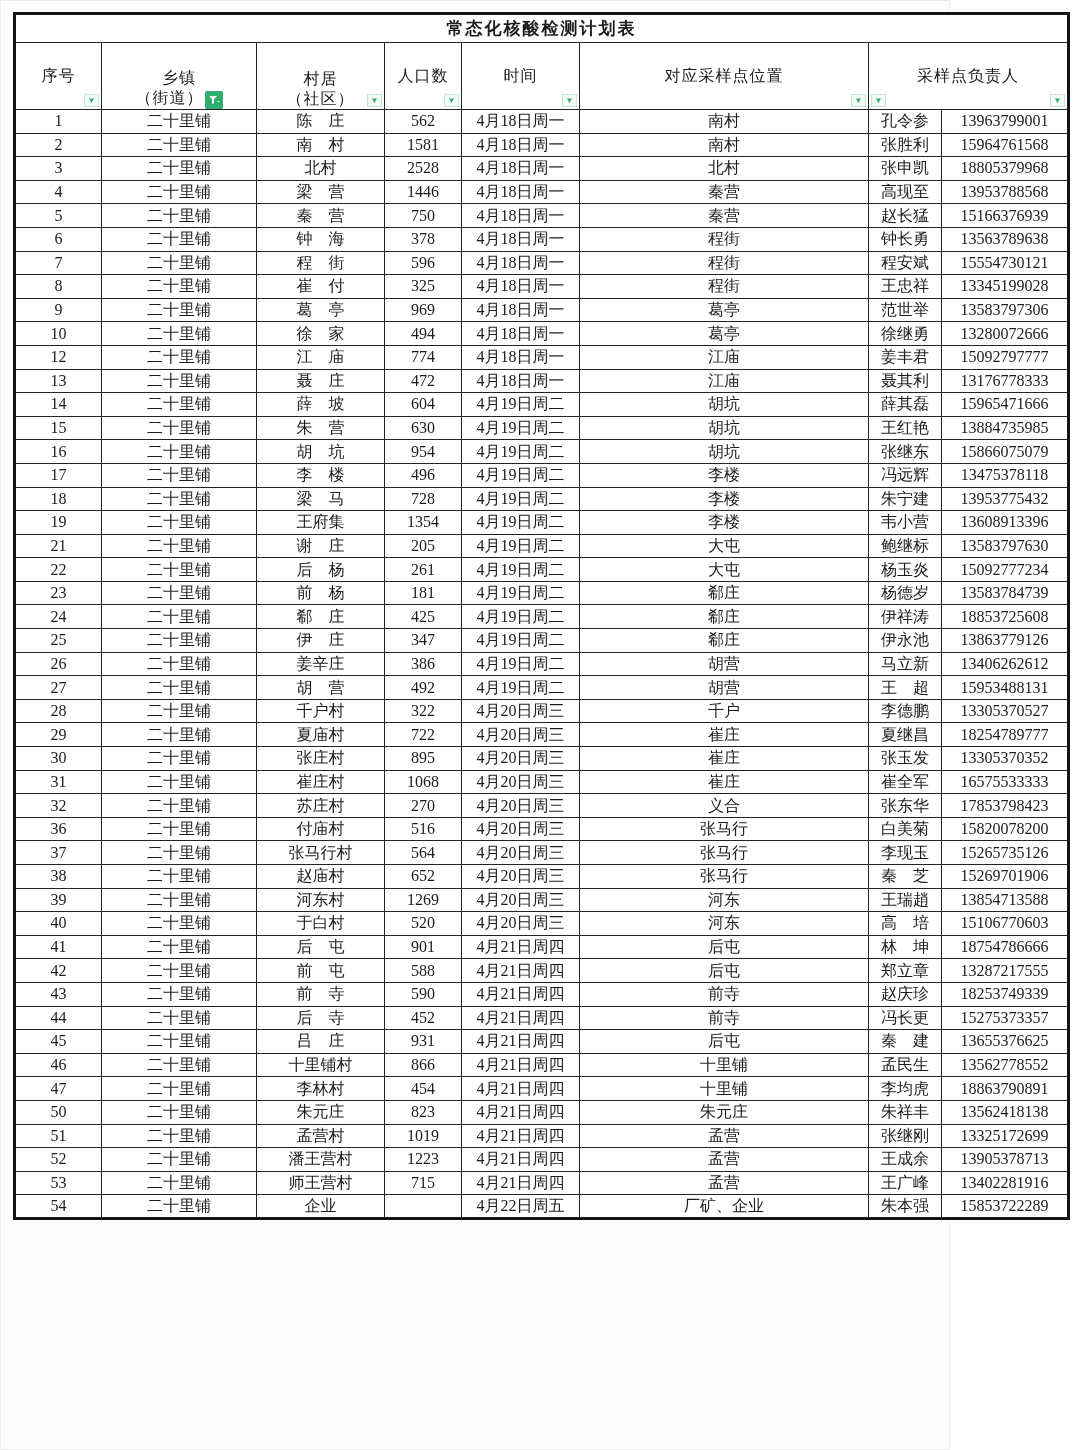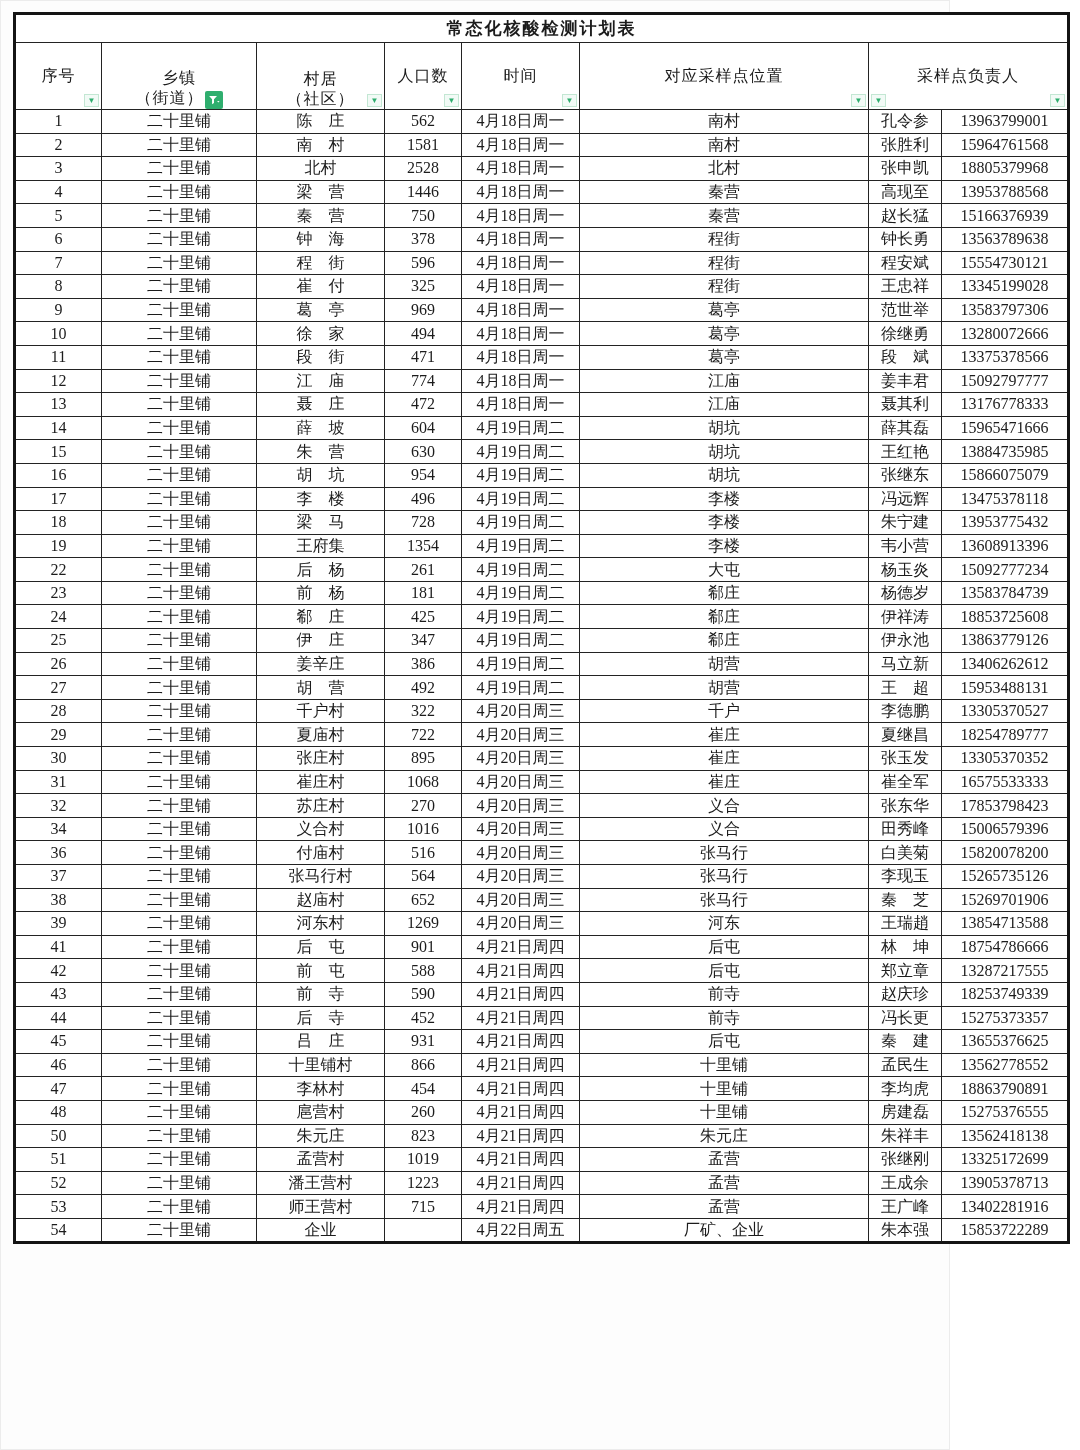--- a/index.html
+++ b/index.html
@@ -236,30 +236,20 @@
           <td>10</td>
           <td>二十里铺</td>
           <td>徐　家</td>
           <td>494</td>
           <td>4月18日周一</td>
           <td>葛亭</td>
           <td>徐继勇</td>
           <td>13280072666</td>
         </tr>
         <tr>
-          <td>11</td>
-          <td>二十里铺</td>
-          <td>段　街</td>
-          <td>471</td>
-          <td>4月18日周一</td>
-          <td>葛亭</td>
-          <td>段　斌</td>
-          <td>13375378566</td>
-        </tr>
-        <tr>
           <td>12</td>
           <td>二十里铺</td>
           <td>江　庙</td>
           <td>774</td>
           <td>4月18日周一</td>
           <td>江庙</td>
           <td>姜丰君</td>
           <td>15092797777</td>
         </tr>
         <tr>
@@ -326,20 +316,30 @@
           <td>19</td>
           <td>二十里铺</td>
           <td>王府集</td>
           <td>1354</td>
           <td>4月19日周二</td>
           <td>李楼</td>
           <td>韦小营</td>
           <td>13608913396</td>
         </tr>
         <tr>
+          <td>21</td>
+          <td>二十里铺</td>
+          <td>谢　庄</td>
+          <td>205</td>
+          <td>4月19日周二</td>
+          <td>大屯</td>
+          <td>鲍继标</td>
+          <td>13583797630</td>
+        </tr>
+        <tr>
           <td>22</td>
           <td>二十里铺</td>
           <td>后　杨</td>
           <td>261</td>
           <td>4月19日周二</td>
           <td>大屯</td>
           <td>杨玉炎</td>
           <td>15092777234</td>
         </tr>
         <tr>
@@ -436,30 +436,20 @@
           <td>32</td>
           <td>二十里铺</td>
           <td>苏庄村</td>
           <td>270</td>
           <td>4月20日周三</td>
           <td>义合</td>
           <td>张东华</td>
           <td>17853798423</td>
         </tr>
         <tr>
-          <td>34</td>
-          <td>二十里铺</td>
-          <td>义合村</td>
-          <td>1016</td>
-          <td>4月20日周三</td>
-          <td>义合</td>
-          <td>田秀峰</td>
-          <td>15006579396</td>
-        </tr>
-        <tr>
           <td>36</td>
           <td>二十里铺</td>
           <td>付庙村</td>
           <td>516</td>
           <td>4月20日周三</td>
           <td>张马行</td>
           <td>白美菊</td>
           <td>15820078200</td>
         </tr>
         <tr>
@@ -486,20 +476,30 @@
           <td>39</td>
           <td>二十里铺</td>
           <td>河东村</td>
           <td>1269</td>
           <td>4月20日周三</td>
           <td>河东</td>
           <td>王瑞趙</td>
           <td>13854713588</td>
         </tr>
         <tr>
+          <td>40</td>
+          <td>二十里铺</td>
+          <td>于白村</td>
+          <td>520</td>
+          <td>4月20日周三</td>
+          <td>河东</td>
+          <td>高　培</td>
+          <td>15106770603</td>
+        </tr>
+        <tr>
           <td>41</td>
           <td>二十里铺</td>
           <td>后　屯</td>
           <td>901</td>
           <td>4月21日周四</td>
           <td>后屯</td>
           <td>林　坤</td>
           <td>18754786666</td>
         </tr>
         <tr>
@@ -554,30 +554,20 @@
         </tr>
         <tr>
           <td>47</td>
           <td>二十里铺</td>
           <td>李林村</td>
           <td>454</td>
           <td>4月21日周四</td>
           <td>十里铺</td>
           <td>李均虎</td>
           <td>18863790891</td>
-        </tr>
-        <tr>
-          <td>48</td>
-          <td>二十里铺</td>
-          <td>扈营村</td>
-          <td>260</td>
-          <td>4月21日周四</td>
-          <td>十里铺</td>
-          <td>房建磊</td>
-          <td>15275376555</td>
         </tr>
         <tr>
           <td>50</td>
           <td>二十里铺</td>
           <td>朱元庄</td>
           <td>823</td>
           <td>4月21日周四</td>
           <td>朱元庄</td>
           <td>朱祥丰</td>
           <td>13562418138</td>

